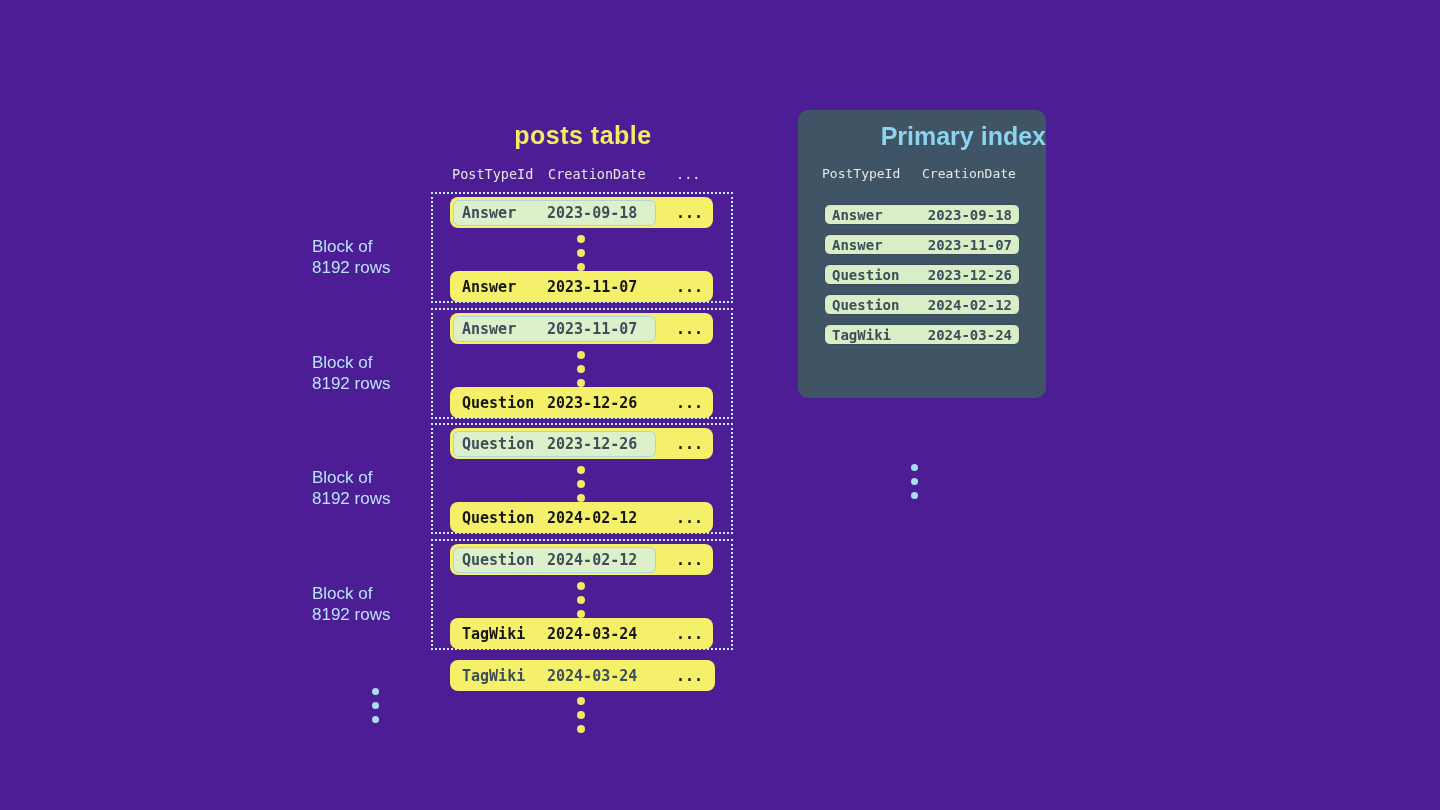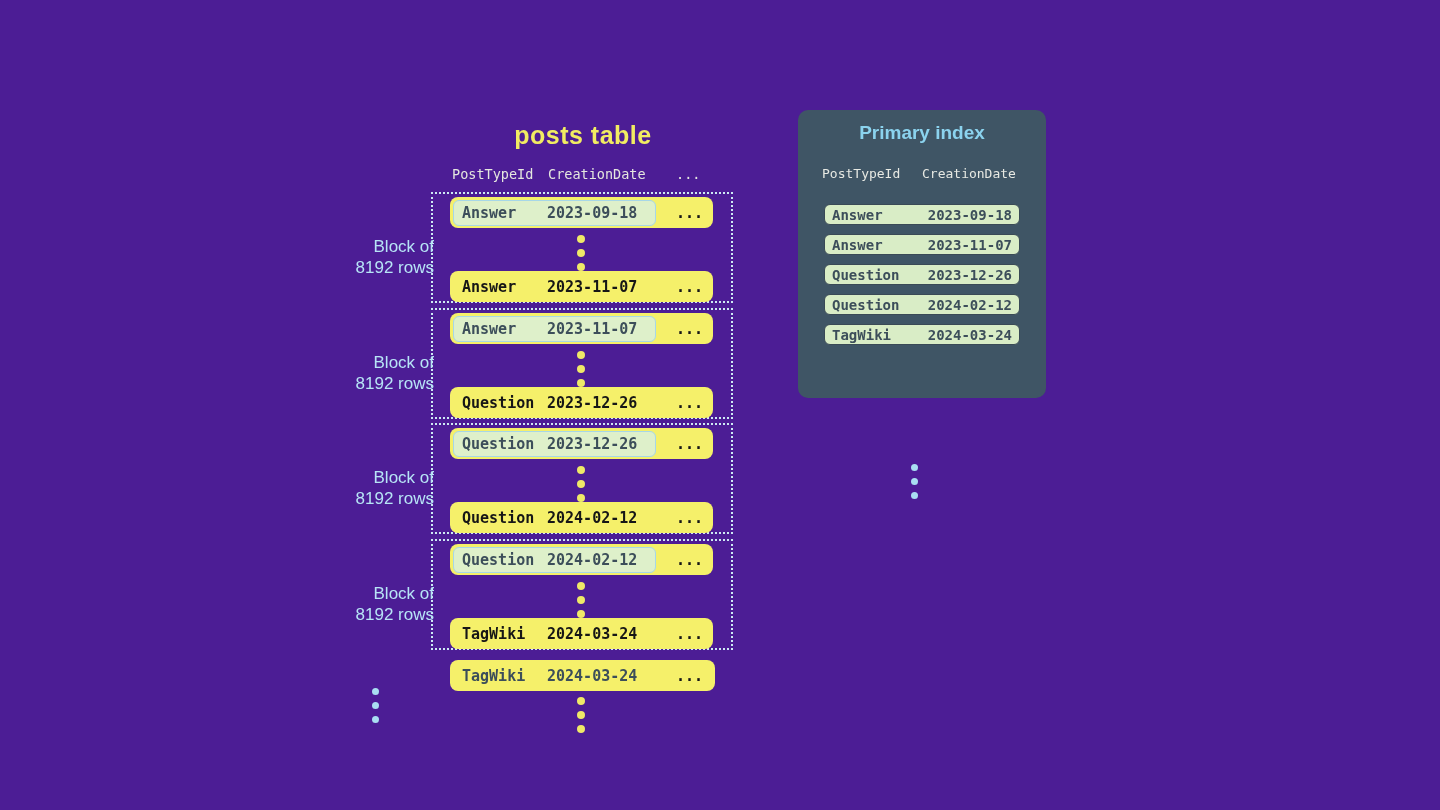--- a/index.html
+++ b/index.html
@@ -8,21 +8,21 @@
   .mono{font-family:"DejaVu Sans Mono",monospace;text-align:center;}
 
   
   .table-title{position:absolute;left:432px;top:121px;width:302px;text-align:center;
                font-size:25px;font-weight:600;color:#f1ec62;letter-spacing:.5px;}
   .col-header{position:absolute;top:166px;font-size:13.5px;font-weight:500;color:#e5e7df;}
   .ch-type{left:452px;} .ch-date{left:548px;} .ch-ellipsis{left:676px;}
 
   .block{position:absolute;left:431px;width:302px;height:111px;
          border:2px dotted #cde9f4;box-sizing:border-box;}
-  .block-label{position:absolute;left:-121px;top:42px;width:122px;text-align:right;
+  .block-label{position:absolute;left:-121px;top:42px;width:122px;text-align:left;
                color:#b7e4f6;font-size:17px;line-height:21px;font-weight:500;}
 
   .yrow{position:absolute;left:17px;width:263px;height:31px;background:#f5f06a;
         border-radius:8px;}
   .yrow.first{top:3px;} .yrow.last{top:77px;}
   .yrow .pill{position:absolute;left:3px;top:2.5px;bottom:2.5px;width:203px;
               background:#def0ca;border:1.5px solid #a6d7e8;border-radius:6px;box-sizing:border-box;}
   .cell{position:absolute;top:50%;transform:translateY(-50%);
         font-family:"DejaVu Sans Mono",monospace;font-weight:700;font-size:15px;}
   .cell.type{left:12px;} .cell.date{left:97px;} .cell.dots3{left:226px;}
@@ -37,22 +37,22 @@
   .block .vdots{left:144px;top:38px;}
 
   .overflow-row{position:absolute;left:450px;top:660px;width:265px;height:31px;
                 background:#f5f06a;border-radius:8px;}
   .bottom-ydots{left:573px;top:694px;width:16px;}
   .bottom-bdots{left:368px;top:684px;width:14px;}
 
   
   .panel{position:absolute;left:798px;top:110px;width:248px;height:288px;
          background:#3f5565;border-radius:10px;}
-  .panel-title{position:absolute;top:12px;left:0;width:100%;text-align:center;
-               font-size:19px;font-weight:600;color:#8bd3ee;}
+  .panel-title{position:absolute;top:12px;left:0;width:100%;text-align:right;
+               font-size:25px;font-weight:600;color:#8bd3ee;}
   .panel-header{position:absolute;top:56px;font-size:13px;font-weight:500;color:#e7e9e3;}
   .ph-type{left:24px;} .ph-date{left:124px;}
   .irow{position:absolute;left:26px;width:196px;height:21px;background:#d9edc6;
         border:1.5px solid #3a4a56;border-radius:6px;box-sizing:border-box;
         display:flex;align-items:center;justify-content:space-between;padding:0 7px;
         font-family:"DejaVu Sans Mono",monospace;font-weight:700;font-size:14px;color:#3c4e5a;}
   .panel .vdots{left:113px;top:350px;}
 </style>
 </head>
 <body>

